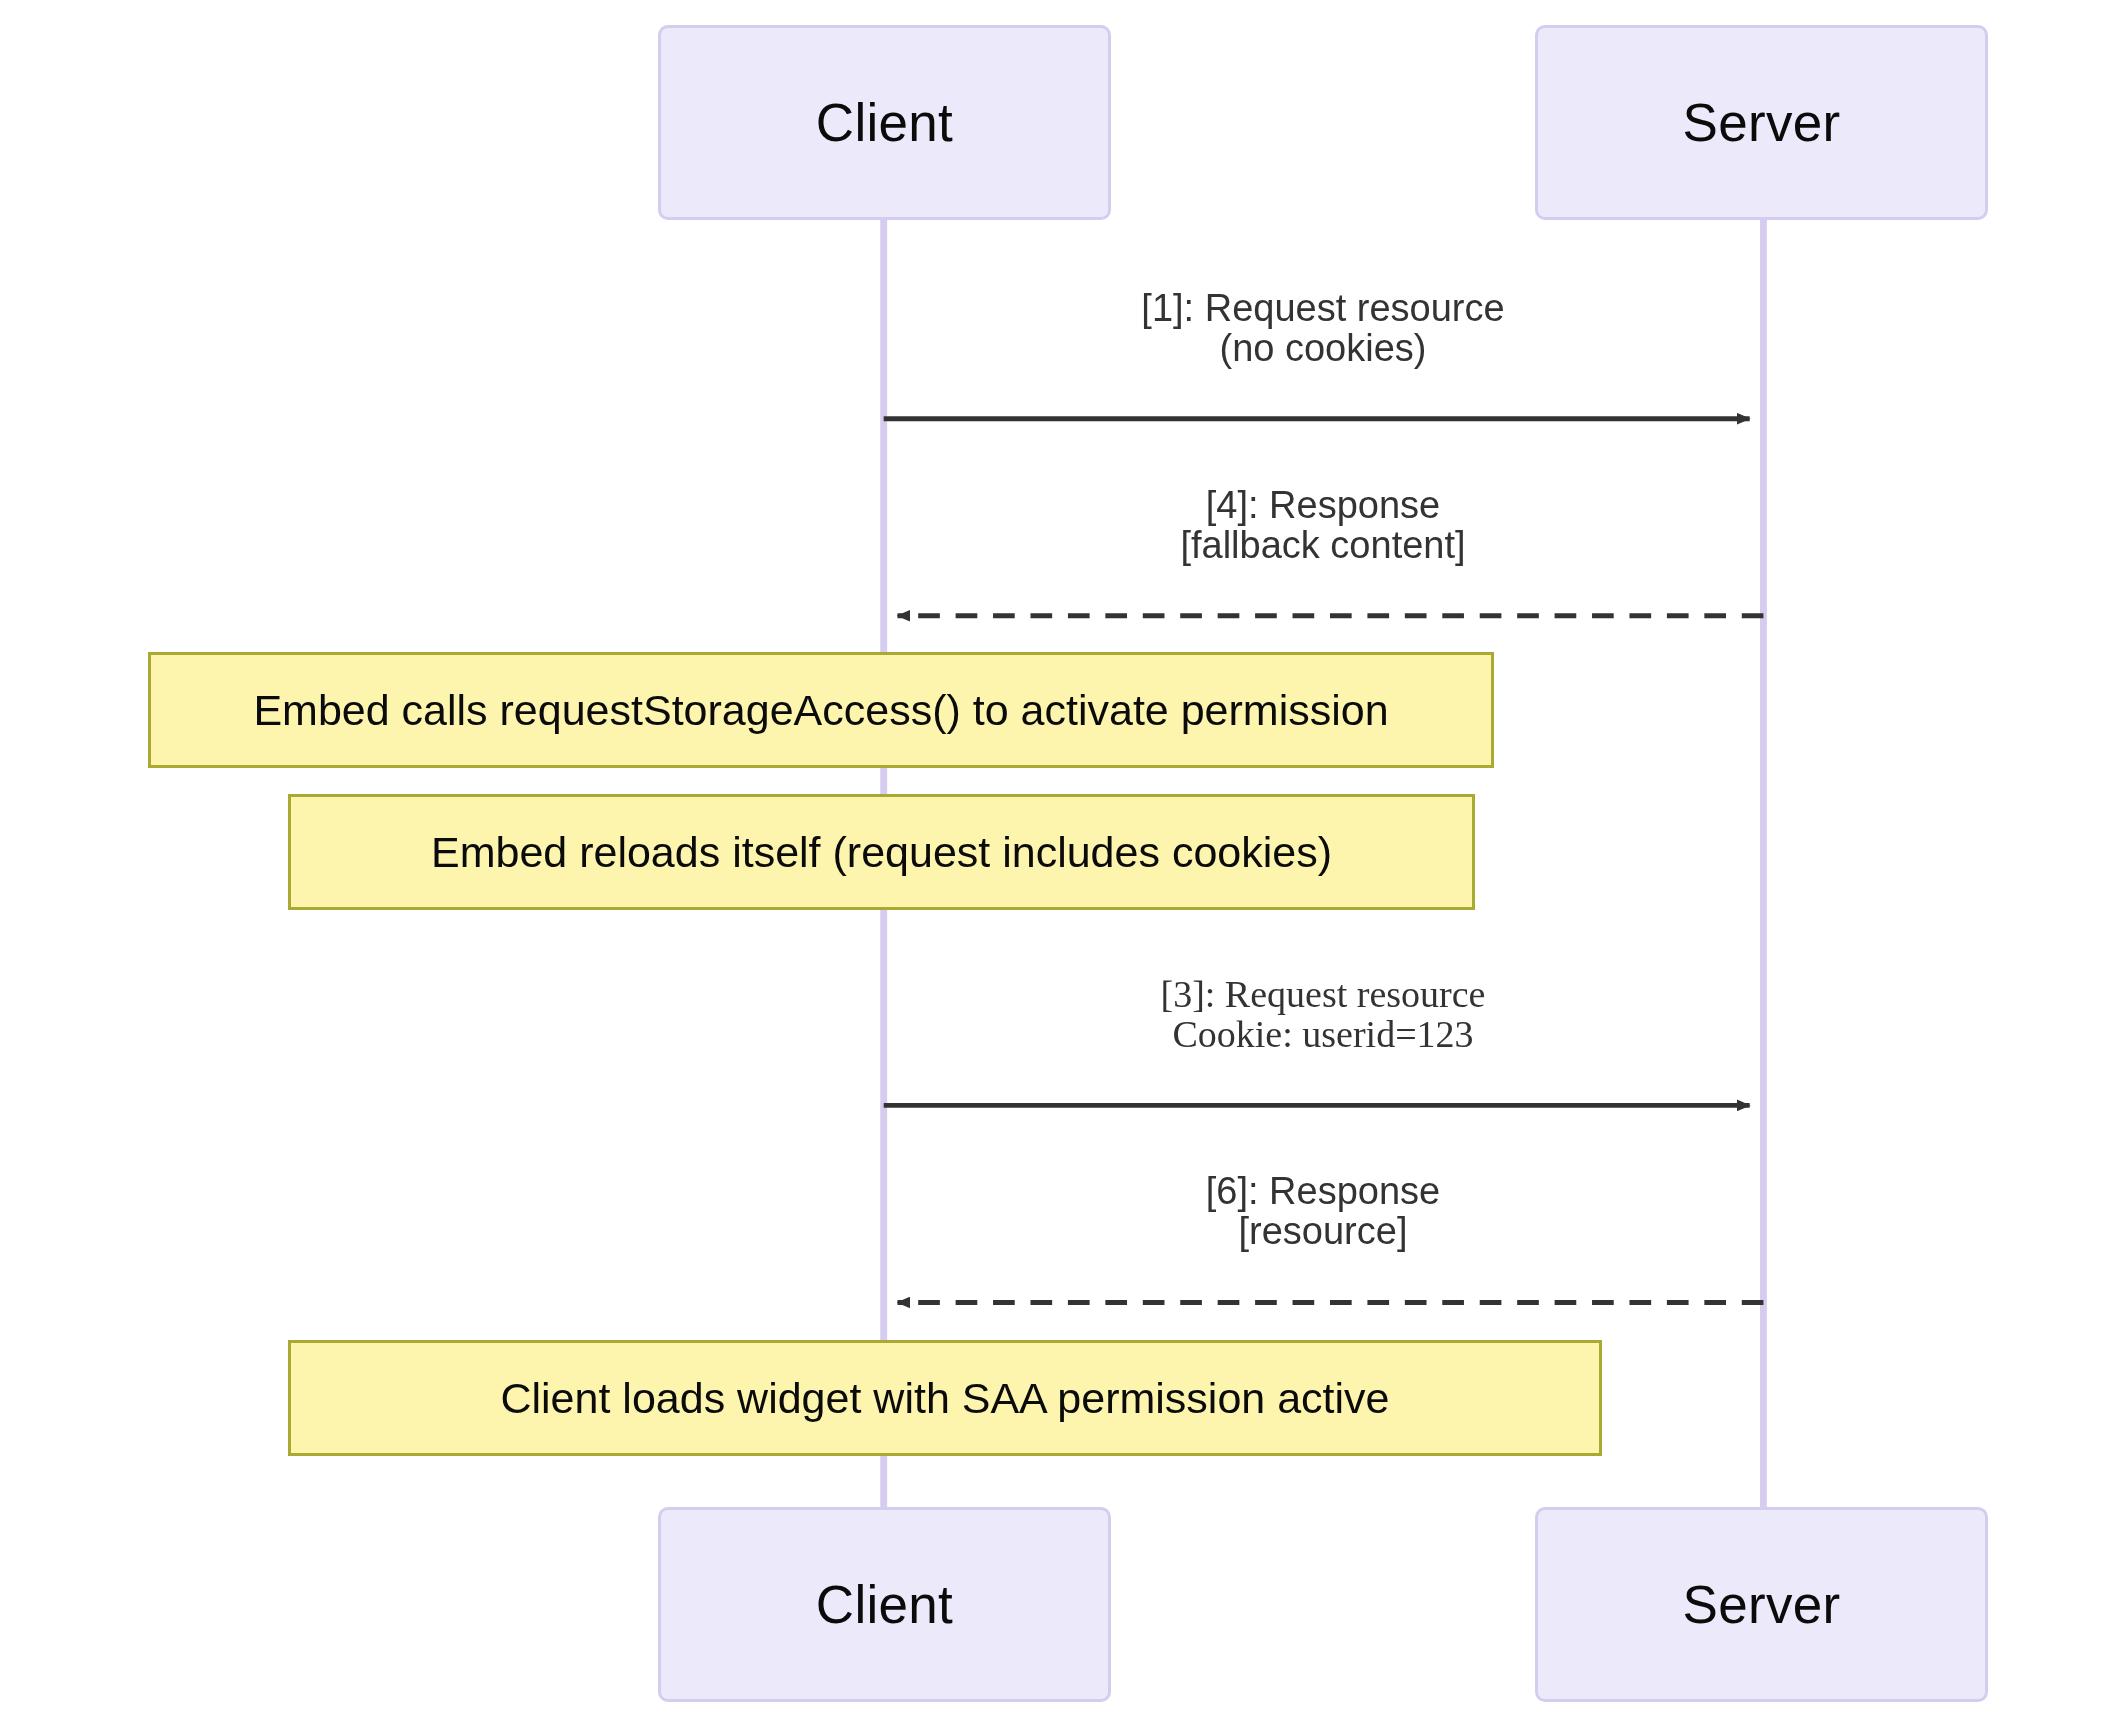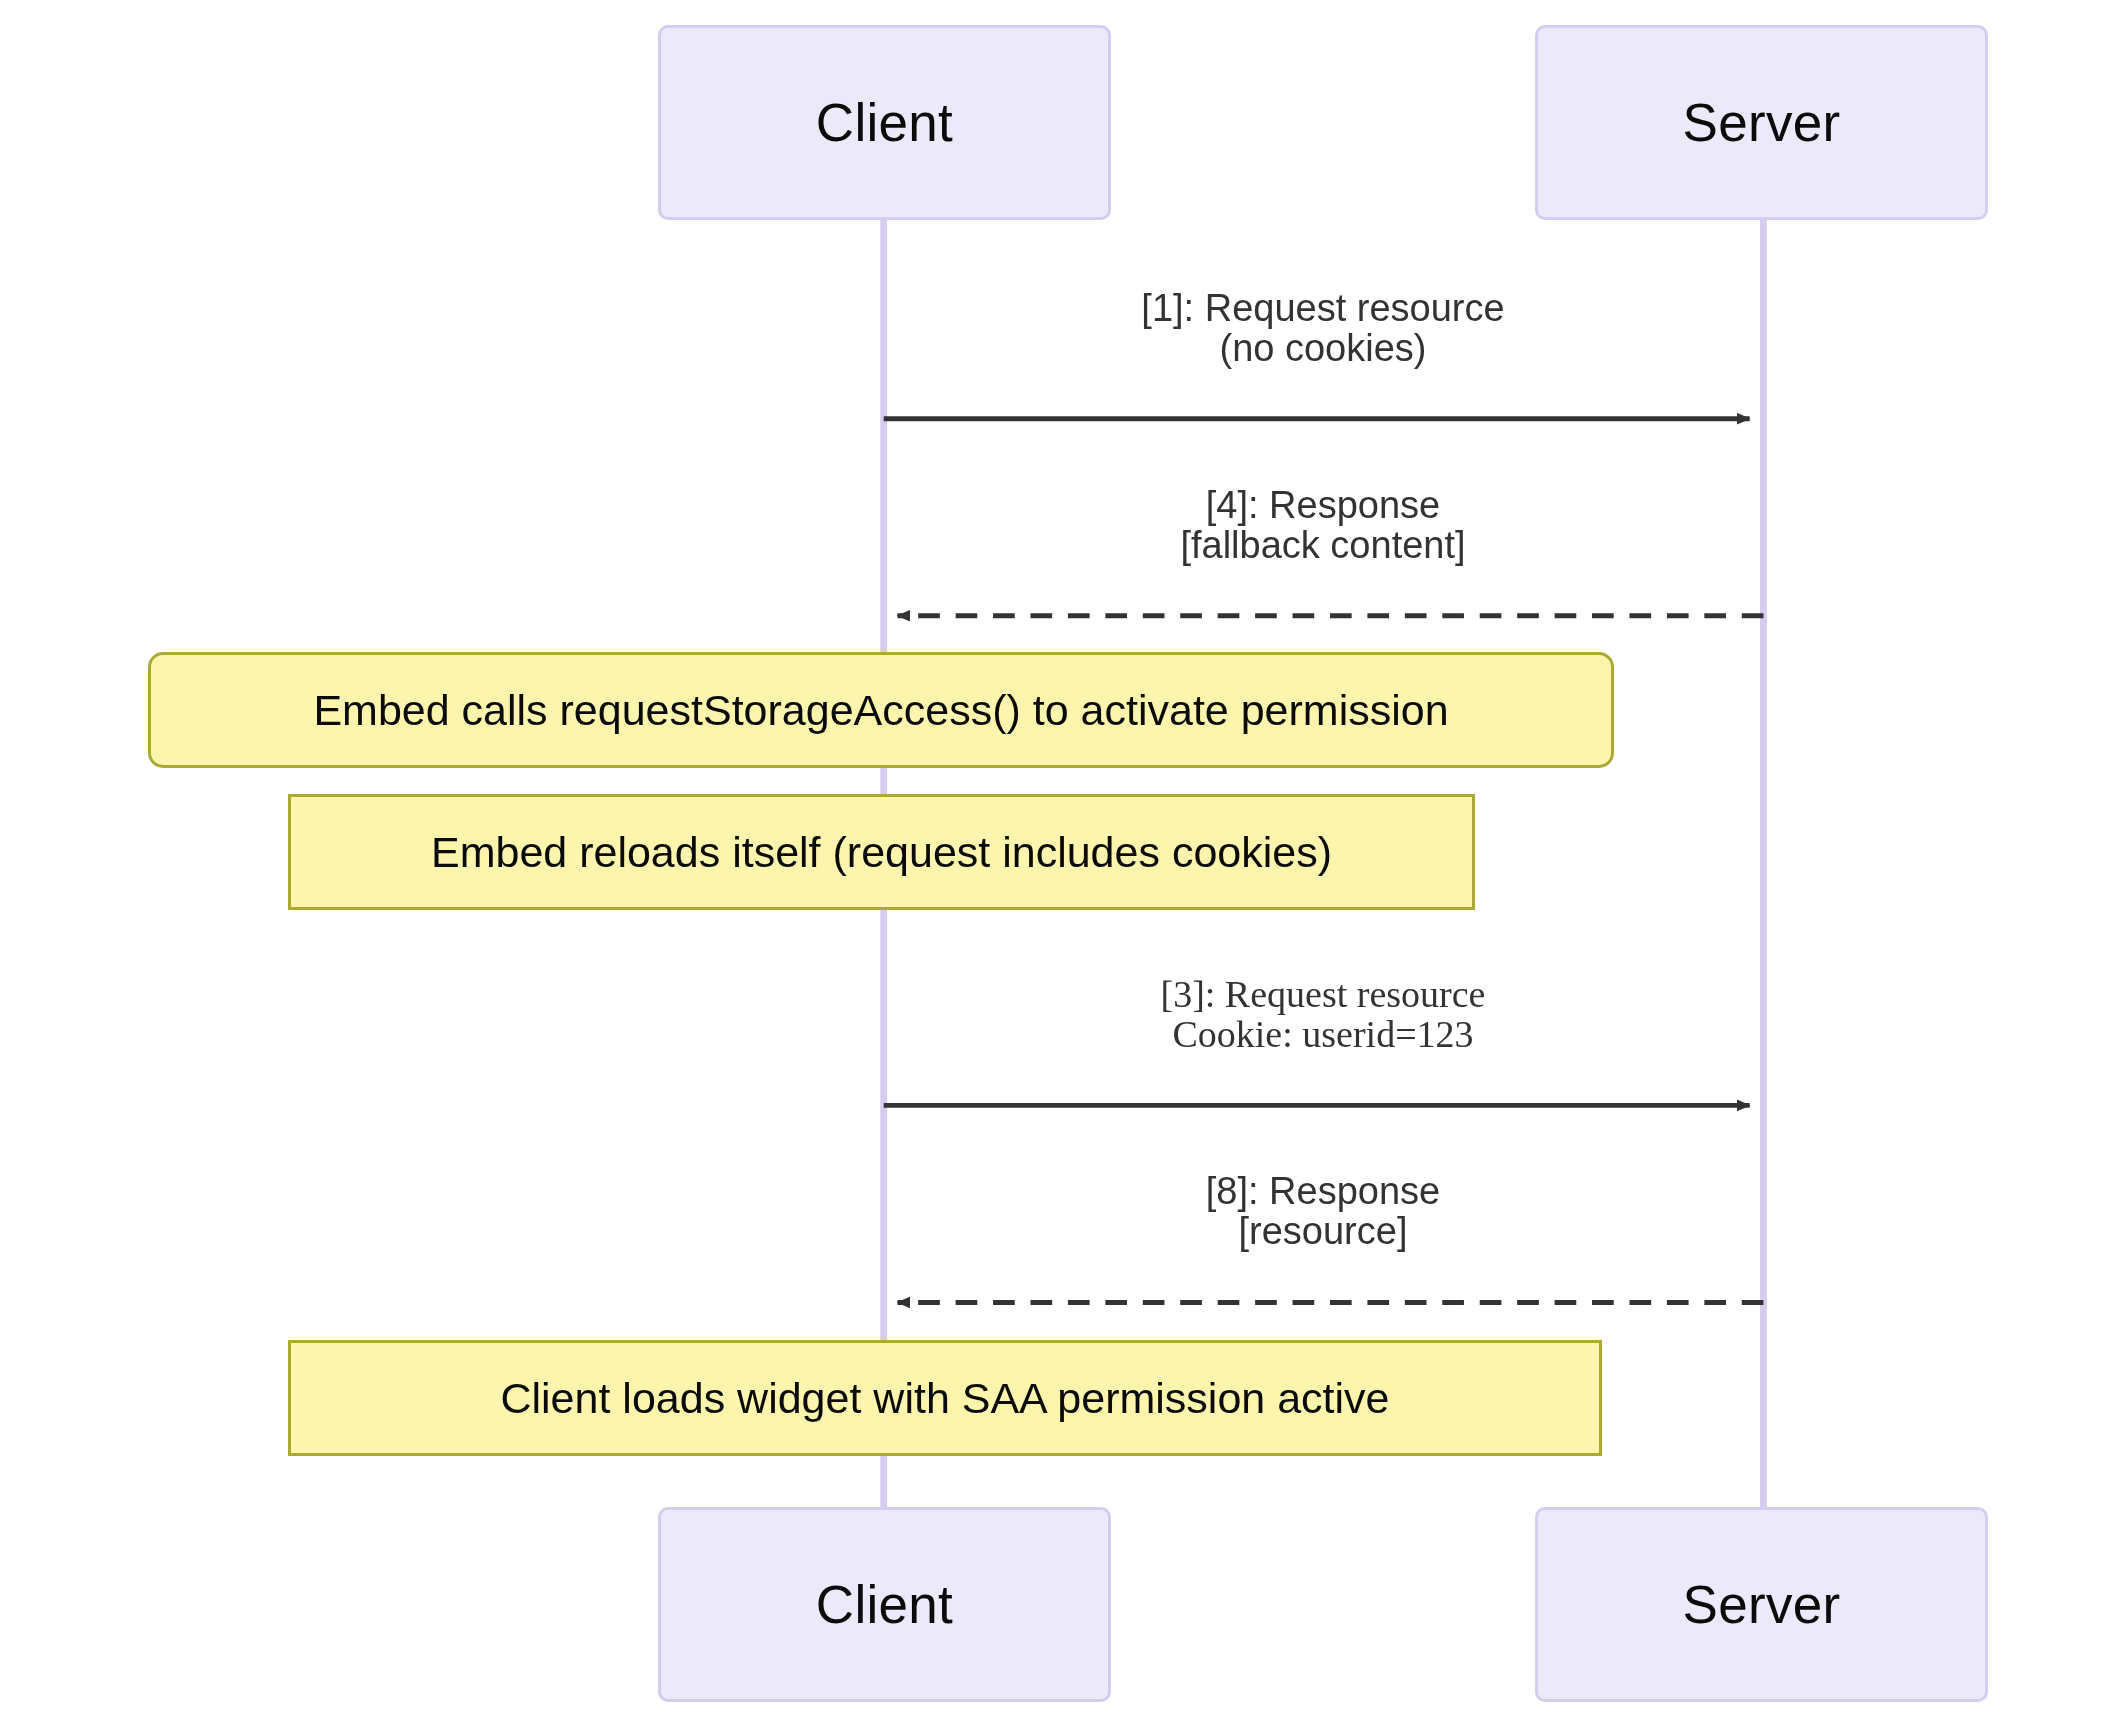--- a/index.html
+++ b/index.html
@@ -115,25 +115,25 @@
     <span>[4]: Response</span>
     <span class="l2">[fallback content]</span>
   </div>
 
   <div class="msg-label" style="left:1323px; top:974px;font-family:Liberation Serif, serif;">
     <span>[3]: Request resource</span>
     <span class="l2">Cookie: userid=123</span>
   </div>
 
   <div class="msg-label" style="left:1323px; top:1171px;">
-    <span>[8]: Response</span>
+    <span>[6]: Response</span>
     <span class="l2">[resource]</span>
   </div>
 
-  <div class="note-box" style="left:148px; top:652px; width:1466px; height:116px;border-radius:15px;">
+  <div class="note-box" style="left:148px; top:652px; width:1346px; height:116px;">
     <span class="note-label">Embed calls requestStorageAccess() to activate permission</span>
   </div>
 
   <div class="note-box" style="left:288px; top:794px; width:1187px; height:116px;">
     <span class="note-label">Embed reloads itself (request includes cookies)</span>
   </div>
 
   <div class="note-box" style="left:288px; top:1340px; width:1314px; height:116px;">
     <span class="note-label">Client loads widget with SAA permission active</span>
   </div>

